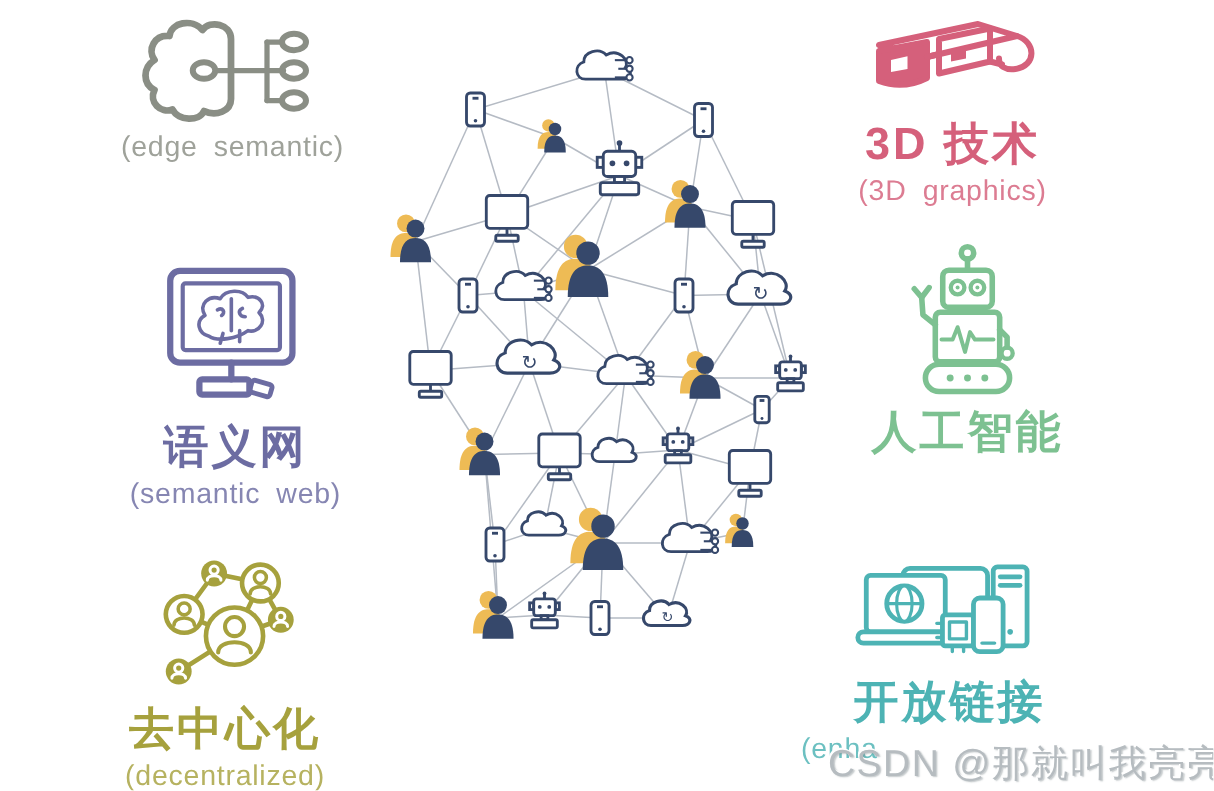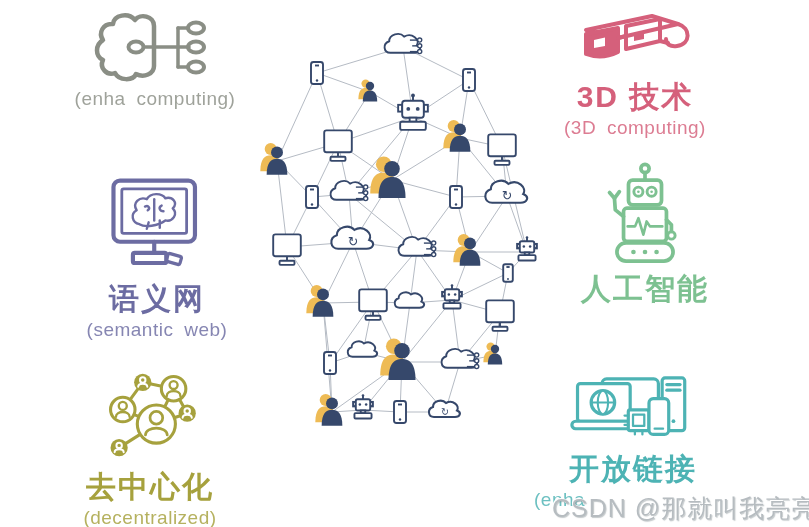--- a/index.html
+++ b/index.html
@@ -424,36 +424,36 @@
       <path d="M62,16 C62,6 48,3 43,10 C36,2 22,5 21,14 C11,13 6,23 11,30 C3,35 3,46 11,50 C7,58 15,66 23,63 C27,71 41,71 44,64 C52,68 62,64 62,56 Z"></path>
       <ellipse cx="44" cy="37" rx="7.5" ry="5.5" stroke-width="4"></ellipse>
       <line x1="52" y1="37" x2="97" y2="37" stroke-width="3.5"></line>
       <line x1="86" y1="18" x2="86" y2="57" stroke-width="3.5"></line>
       <line x1="86" y1="18" x2="96" y2="18" stroke-width="3.5"></line>
       <line x1="86" y1="57" x2="96" y2="57" stroke-width="3.5"></line>
       <ellipse cx="104" cy="18" rx="8" ry="5.5" stroke-width="4"></ellipse>
       <ellipse cx="104" cy="37" rx="8" ry="5.5" stroke-width="4"></ellipse>
       <ellipse cx="104" cy="57" rx="8" ry="5.5" stroke-width="4"></ellipse>
     </svg>
-    <div class="csub">(enha computing)</div>
+    <div class="csub">(edge semantic)</div>
   </div>
 
   <div class="panel p2" style="color: rgb(213, 96, 123); text-align: center;">
     <svg class="cicon" width="122" height="62" viewBox="0 0 122 62" fill="none" stroke="currentColor" stroke-width="4" stroke-linecap="round" stroke-linejoin="round">
       <path d="M12,22 L78,8 L104,16 L44,30 Z"></path>
       <path d="M12,26 L44,20 L44,44 Q28,52 12,46 Z" fill="currentColor"></path>
       <path d="M20,32 L31,29.5 L31,38 L20,40 Z" fill="#fff" stroke="none"></path>
       <path d="M52,18 L86,11 L86,33 L52,41 Z"></path>
       <path d="M60,25 L70,23 L70,31 L60,33 Z" fill="currentColor" stroke="none"></path>
       <line x1="44" y1="30" x2="52" y2="28"></line>
       <path d="M104,16 C117,20 117,36 103,38 C96,39 92,36 92,31"></path>
       <line x1="86" y1="33" x2="94" y2="35"></line>
     </svg>
     <div class="ctitle mt10">3D 技术</div>
-    <div class="csub">(3D computing)</div>
+    <div class="csub">(3D graphics)</div>
   </div>
 
   <div class="panel p3" style="color: rgb(108, 108, 162);">
     <svg class="cicon" width="102" height="100" viewBox="0 0 110 108" fill="none" stroke="currentColor" stroke-width="4.5" stroke-linecap="round" stroke-linejoin="round">
       <rect x="8" y="5" width="88" height="66" rx="7"></rect>
       <rect x="17" y="14" width="70" height="48" rx="2" stroke-width="3"></rect>
       <g stroke-width="2.6">
         <path d="M36,52 C28,50 26,41 33,37 C28,29 36,22 44,25 C48,18 60,18 64,24 C72,22 78,29 72,35 C78,41 72,50 64,48 C56,54 42,56 36,52 Z"></path>
         <path d="M52,25 L52,48"></path>
         <path d="M42,33 C46,31 48,35 45,37"></path>

